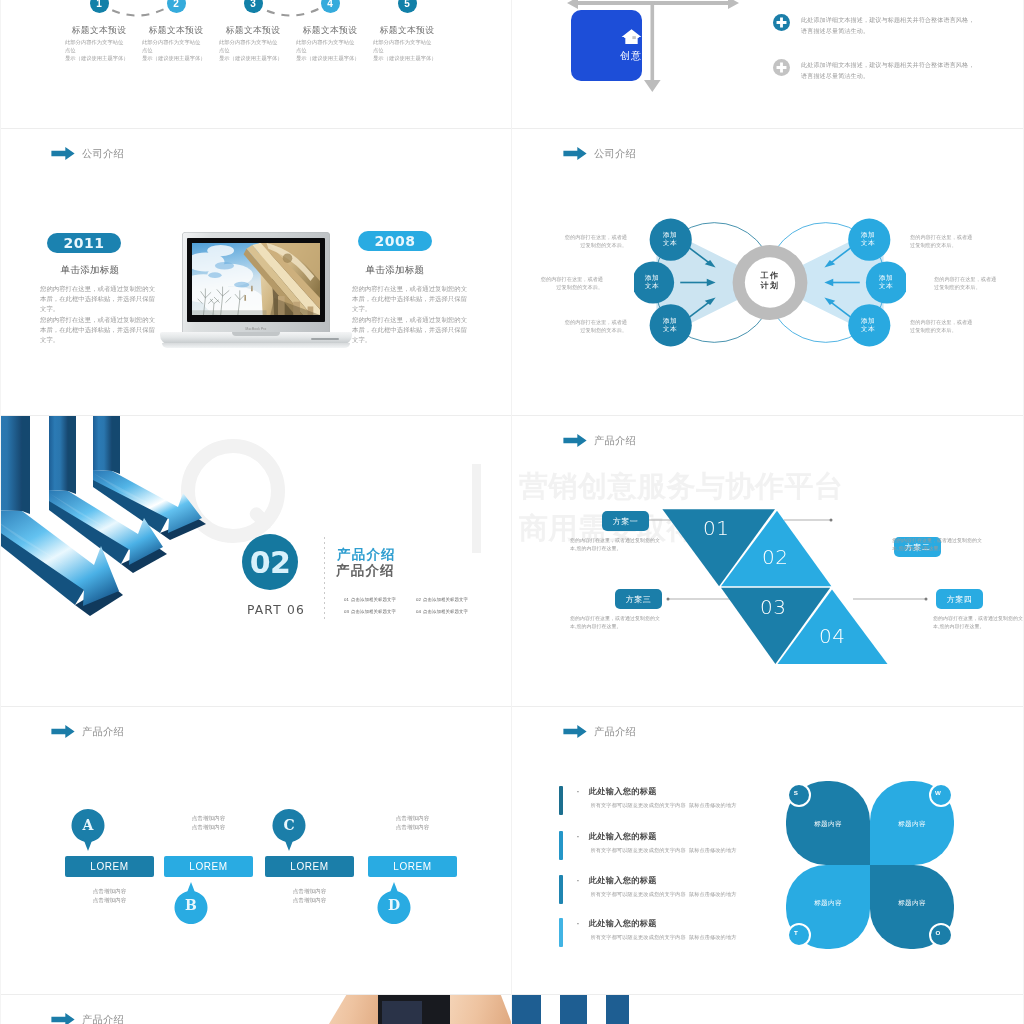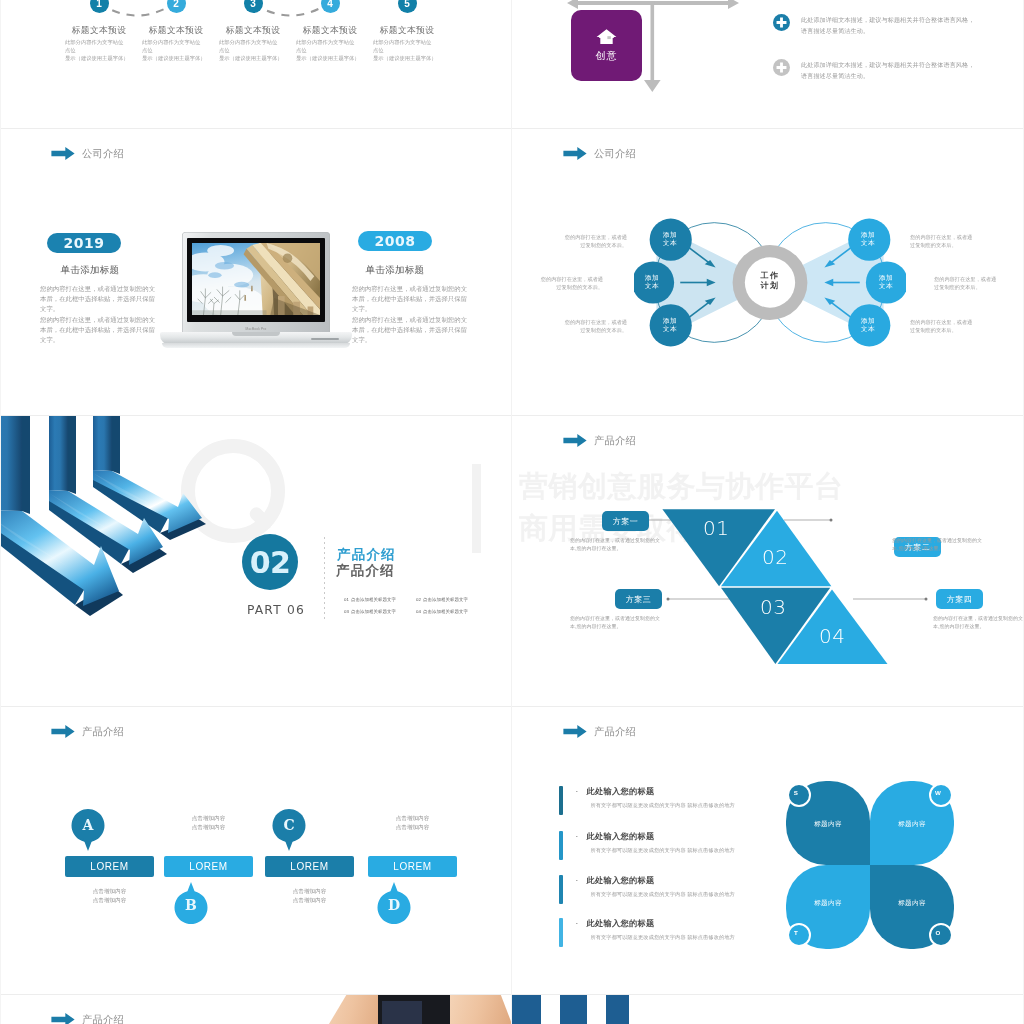--- a/index.html
+++ b/index.html
@@ -23,21 +23,21 @@
           color:#fff;font-size:10px;line-height:19px;text-align:center;font-weight:700;}
   .s1-dot-d{background:#1280a8;}
   .s1-dot-l{background:#35abdc;}
   .s1-title{position:absolute;left:-7px;width:92px;top:184px;font-size:8.8px;color:#6f6f6f;letter-spacing:.3px;}
   .s1-body{position:absolute;left:5px;width:64px;top:198px;font-size:5.3px;line-height:7.6px;color:#9e9e9e;text-align:left;word-break:break-all;}
   .s1-body2{position:absolute;left:5px;width:80px;top:214px;font-size:5.3px;line-height:7.6px;color:#9e9e9e;text-align:left;}
 
   
   .s2-card{position:absolute;top:169px;width:71px;height:71px;border-radius:10px;
            display:flex;flex-direction:column;align-items:center;justify-content:center;gap:3px;}
-  .s2-card-grey{left:59px;background:#701a75;}
+  .s2-card-grey{left:59px;background:#1d4ed8;align-items:flex-end;}
   .s2-card-blue{left:146px;background:#1a7ba4;}
   .s2-card-lbl{font-size:10px;color:#fff;letter-spacing:1px;}
   .s2-bullet{position:absolute;left:261px;width:215px;display:flex;align-items:flex-start;gap:11px;}
   .s2-plus{width:17px;height:17px;flex:0 0 17px;margin-top:0px;}
   .s2-btext{font-size:6.1px;line-height:11px;color:#9a9a9a;letter-spacing:.1px;width:174px;}
 
   
   .yr-badge{position:absolute;width:74px;height:20px;border-radius:10px;background:#1b82b0;
             color:#eaf7fd;font-size:14px;font-weight:700;letter-spacing:0.5px;
             display:flex;align-items:center;justify-content:center;font-family:"DejaVu Sans",sans-serif;}
@@ -97,21 +97,21 @@
   .lorem{position:absolute;width:89px;height:21px;border-radius:2px;color:#fff;font-size:10px;
          letter-spacing:0.6px;display:flex;align-items:center;justify-content:center;font-family:"Liberation Sans",sans-serif;}
   .lorem-d{background:#1b7ea9;}
   .lorem-l{background:#29abe2;}
   .cap{position:absolute;width:89px;text-align:center;font-size:5.6px;line-height:8.6px;color:#8e8e8e;}
 
   
   .bl-row{position:absolute;left:47px;display:flex;gap:13px;}
   .bl-bar{width:3.5px;height:29px;border-radius:1px;margin-top:1px;}
   .bar1{background:#1c6f8f;} .bar2{background:#2496c8;} .bar3{background:#1f85b1;} .bar4{background:#41b4e4;}
-  .bl-txt{padding-top:1px;}
+  .bl-txt{padding-top:1px;font-family:Liberation Mono, monospace;}
   .bl-t{font-size:8.2px;color:#4b4b4b;font-weight:700;letter-spacing:.3px;}
   .bl-t i{font-style:normal;color:#666;margin-right:8px;font-weight:400;}
   .bl-d{margin-top:5px;margin-left:15px;font-size:5.2px;color:#9b9b9b;letter-spacing:.1px;}
   .sw-badge{position:absolute;width:24px;text-align:center;font-size:6.2px;font-weight:700;color:#fff;letter-spacing:.3px;}
   .sw-label{position:absolute;width:44px;text-align:center;font-size:6.6px;color:#fff;letter-spacing:.3px;}
   .flower{position:absolute;left:274px;top:74px;width:168px;height:168px;}
   .petal{position:absolute;width:84px;height:84px;}
   .p-tl{left:0;top:0;background:#1b7ea9;border-radius:40px 40px 0 40px;}
   .p-tr{left:84px;top:0;background:#29abe2;border-radius:40px 40px 40px 0;}
   .p-bl{left:0;top:84px;background:#29abe2;border-radius:40px 0 40px 40px;}
@@ -209,21 +209,21 @@
 
   <div class="slide" id="s3" style="left:0px;top:129px;">
     <div class="hdr" style="left:27px;top:18px;">
       <svg class="arrow" viewBox="0 0 50 28">
         <path d="M0 8 L30 8 L30 0 L50 14 L30 28 L30 20 L0 20 Z" fill="#1b7ca8"></path>
       </svg>
       <div class="lbl">公司介绍</div>
     </div>
 
     <div class="yr-badge" style="left:47px;top:104px;">
-        <span>2019</span>
+        <span>2011</span>
       </div>
     <div class="yr-title" style="left:25px;top:135px;width:130px;">单击添加标题</div>
     <div class="yr-body" style="left:40px;top:155px;width:117px;">
       <span>您的内容打在这里，或者通过复制您的文本后，在此框中选择粘贴，并选择只保留文字。</span>
     </div>
     <div class="yr-body" style="left:40px;top:186px;width:117px;">
       <span>您的内容打在这里，或者通过复制您的文本后，在此框中选择粘贴，并选择只保留文字。</span>
     </div>
 
     <div class="yr-badge" style="left:358px;top:102px;background:#29abe2;">

